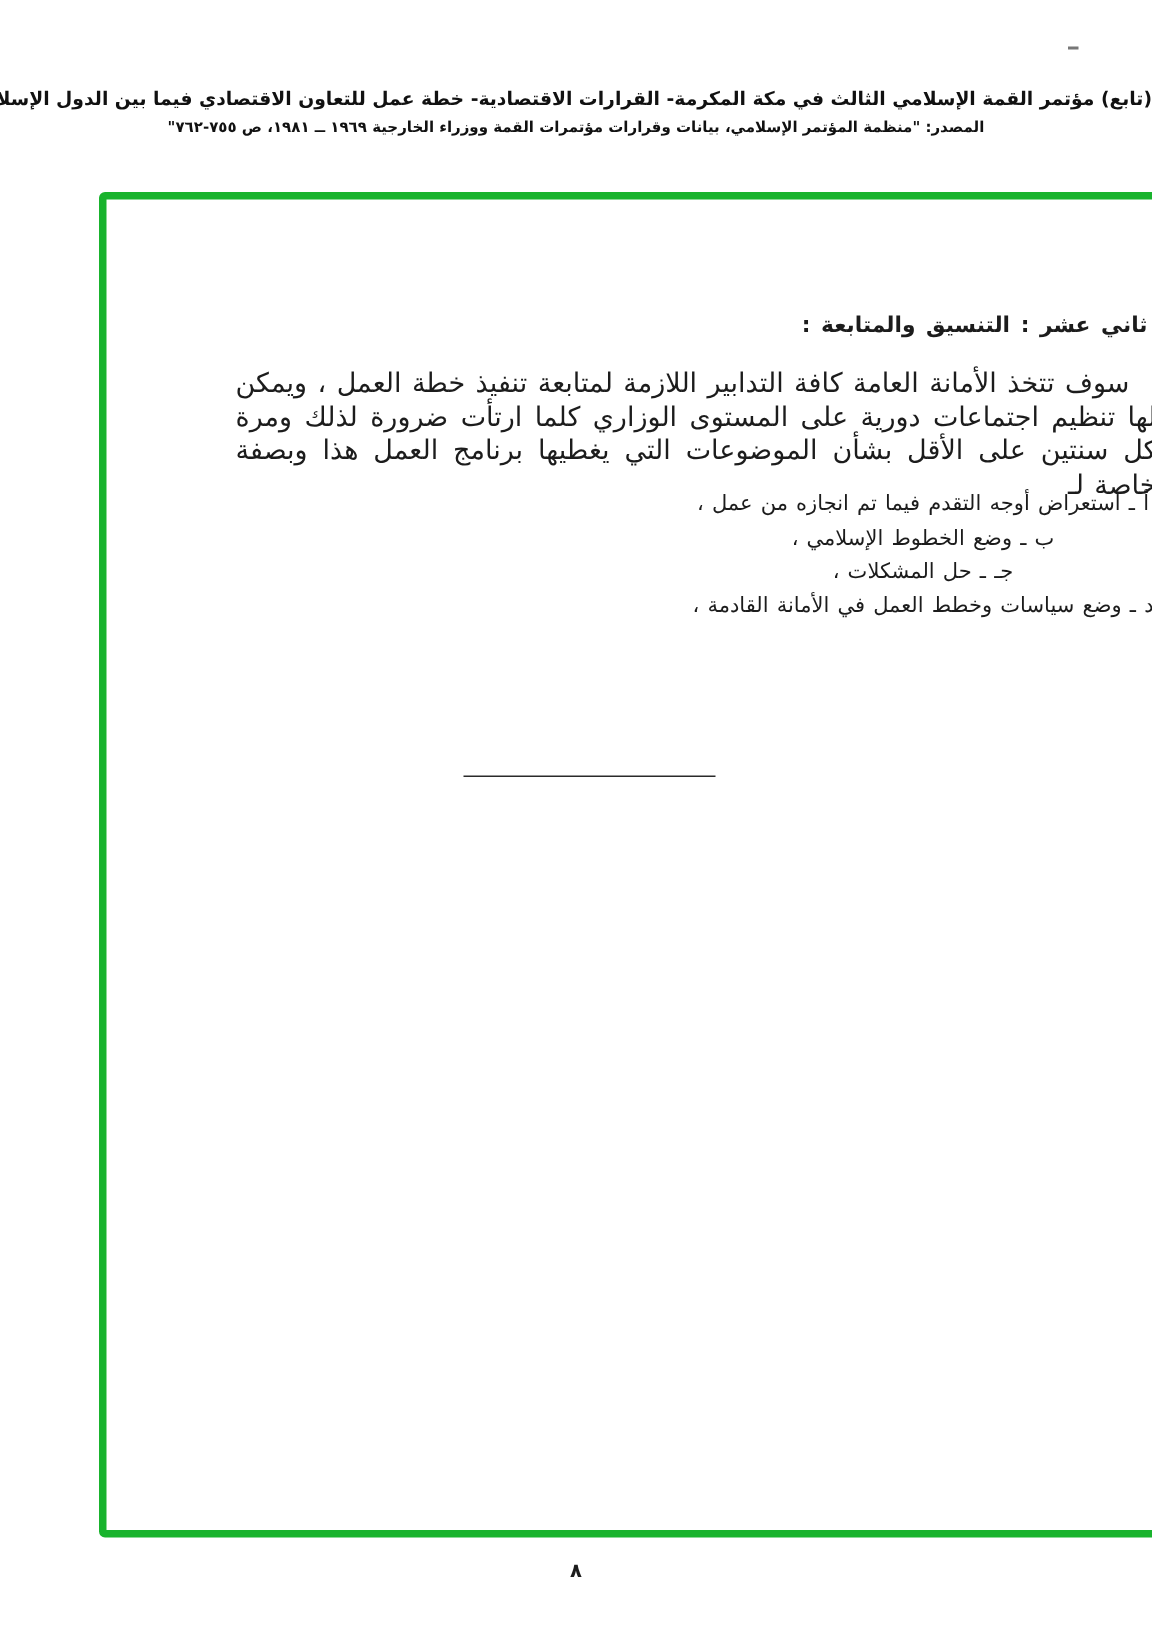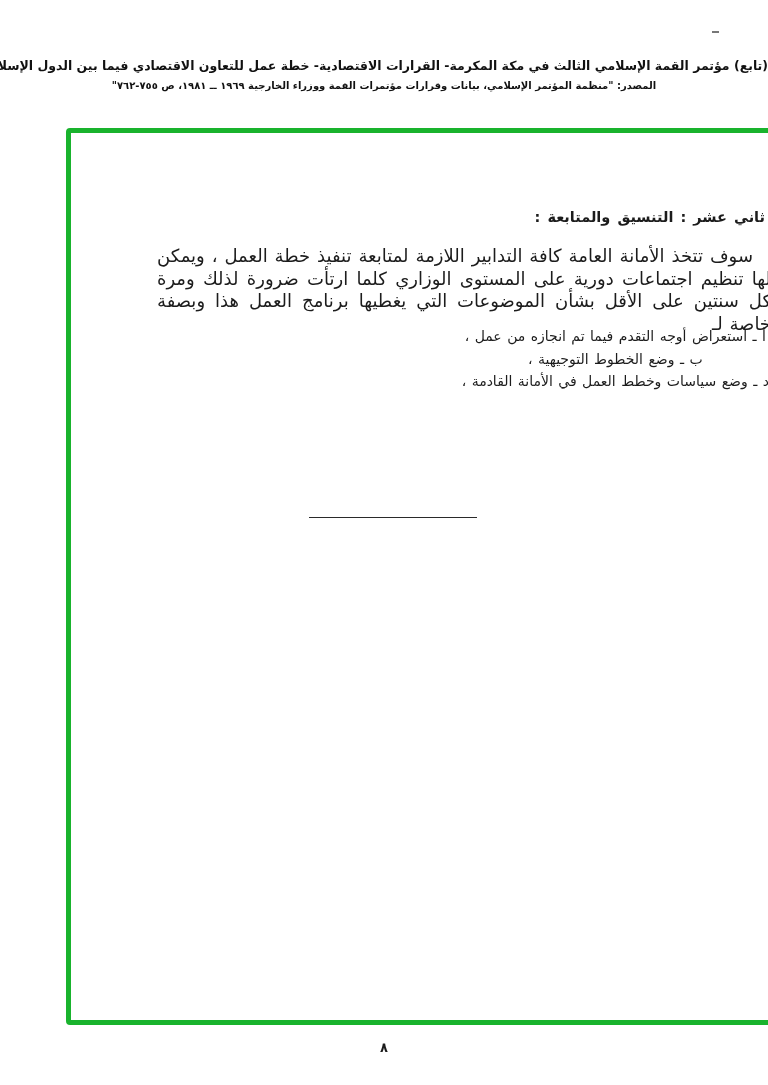--- a/index.html
+++ b/index.html
@@ -90,20 +90,21 @@
   <div class="source-line">المصدر: "منظمة المؤتمر الإسلامي، بيانات وقرارات مؤتمرات القمة ووزراء الخارجية ١٩٦٩ ــ ١٩٨١، ص ٧٥٥-٧٦٢"</div>
 </header>
 
 <section class="green-frame">
   <h2 class="section-heading">ثاني عشر :  التنسيق والمتابعة :</h2>
 
   <p class="body-paragraph">سوف تتخذ الأمانة العامة كافة التدابير اللازمة لمتابعة تنفيذ خطة العمل ، ويمكن لها تنظيم اجتماعات دورية على المستوى الوزاري كلما ارتأت ضرورة لذلك ومرة كل سنتين على الأقل بشأن الموضوعات التي يغطيها برنامج العمل هذا وبصفة خاصة لـ</p>
 
   <div class="lettered-list">
     <div>أ ـ استعراض أوجه التقدم فيما تم انجازه من عمل ،</div>
-    <div>ب ـ وضع الخطوط التوجيهية ،</div>
+    <div>ب ـ وضع الخطوط الإسلامي ،</div>
+    <div>جـ ـ حل المشكلات ،</div>
     <div>د ـ وضع سياسات وخطط العمل في الأمانة القادمة ،</div>
   </div>
 
   <div class="divider-line"></div>
 </section>
 
 <div class="page-number">٨</div>
 
 </body></html>

